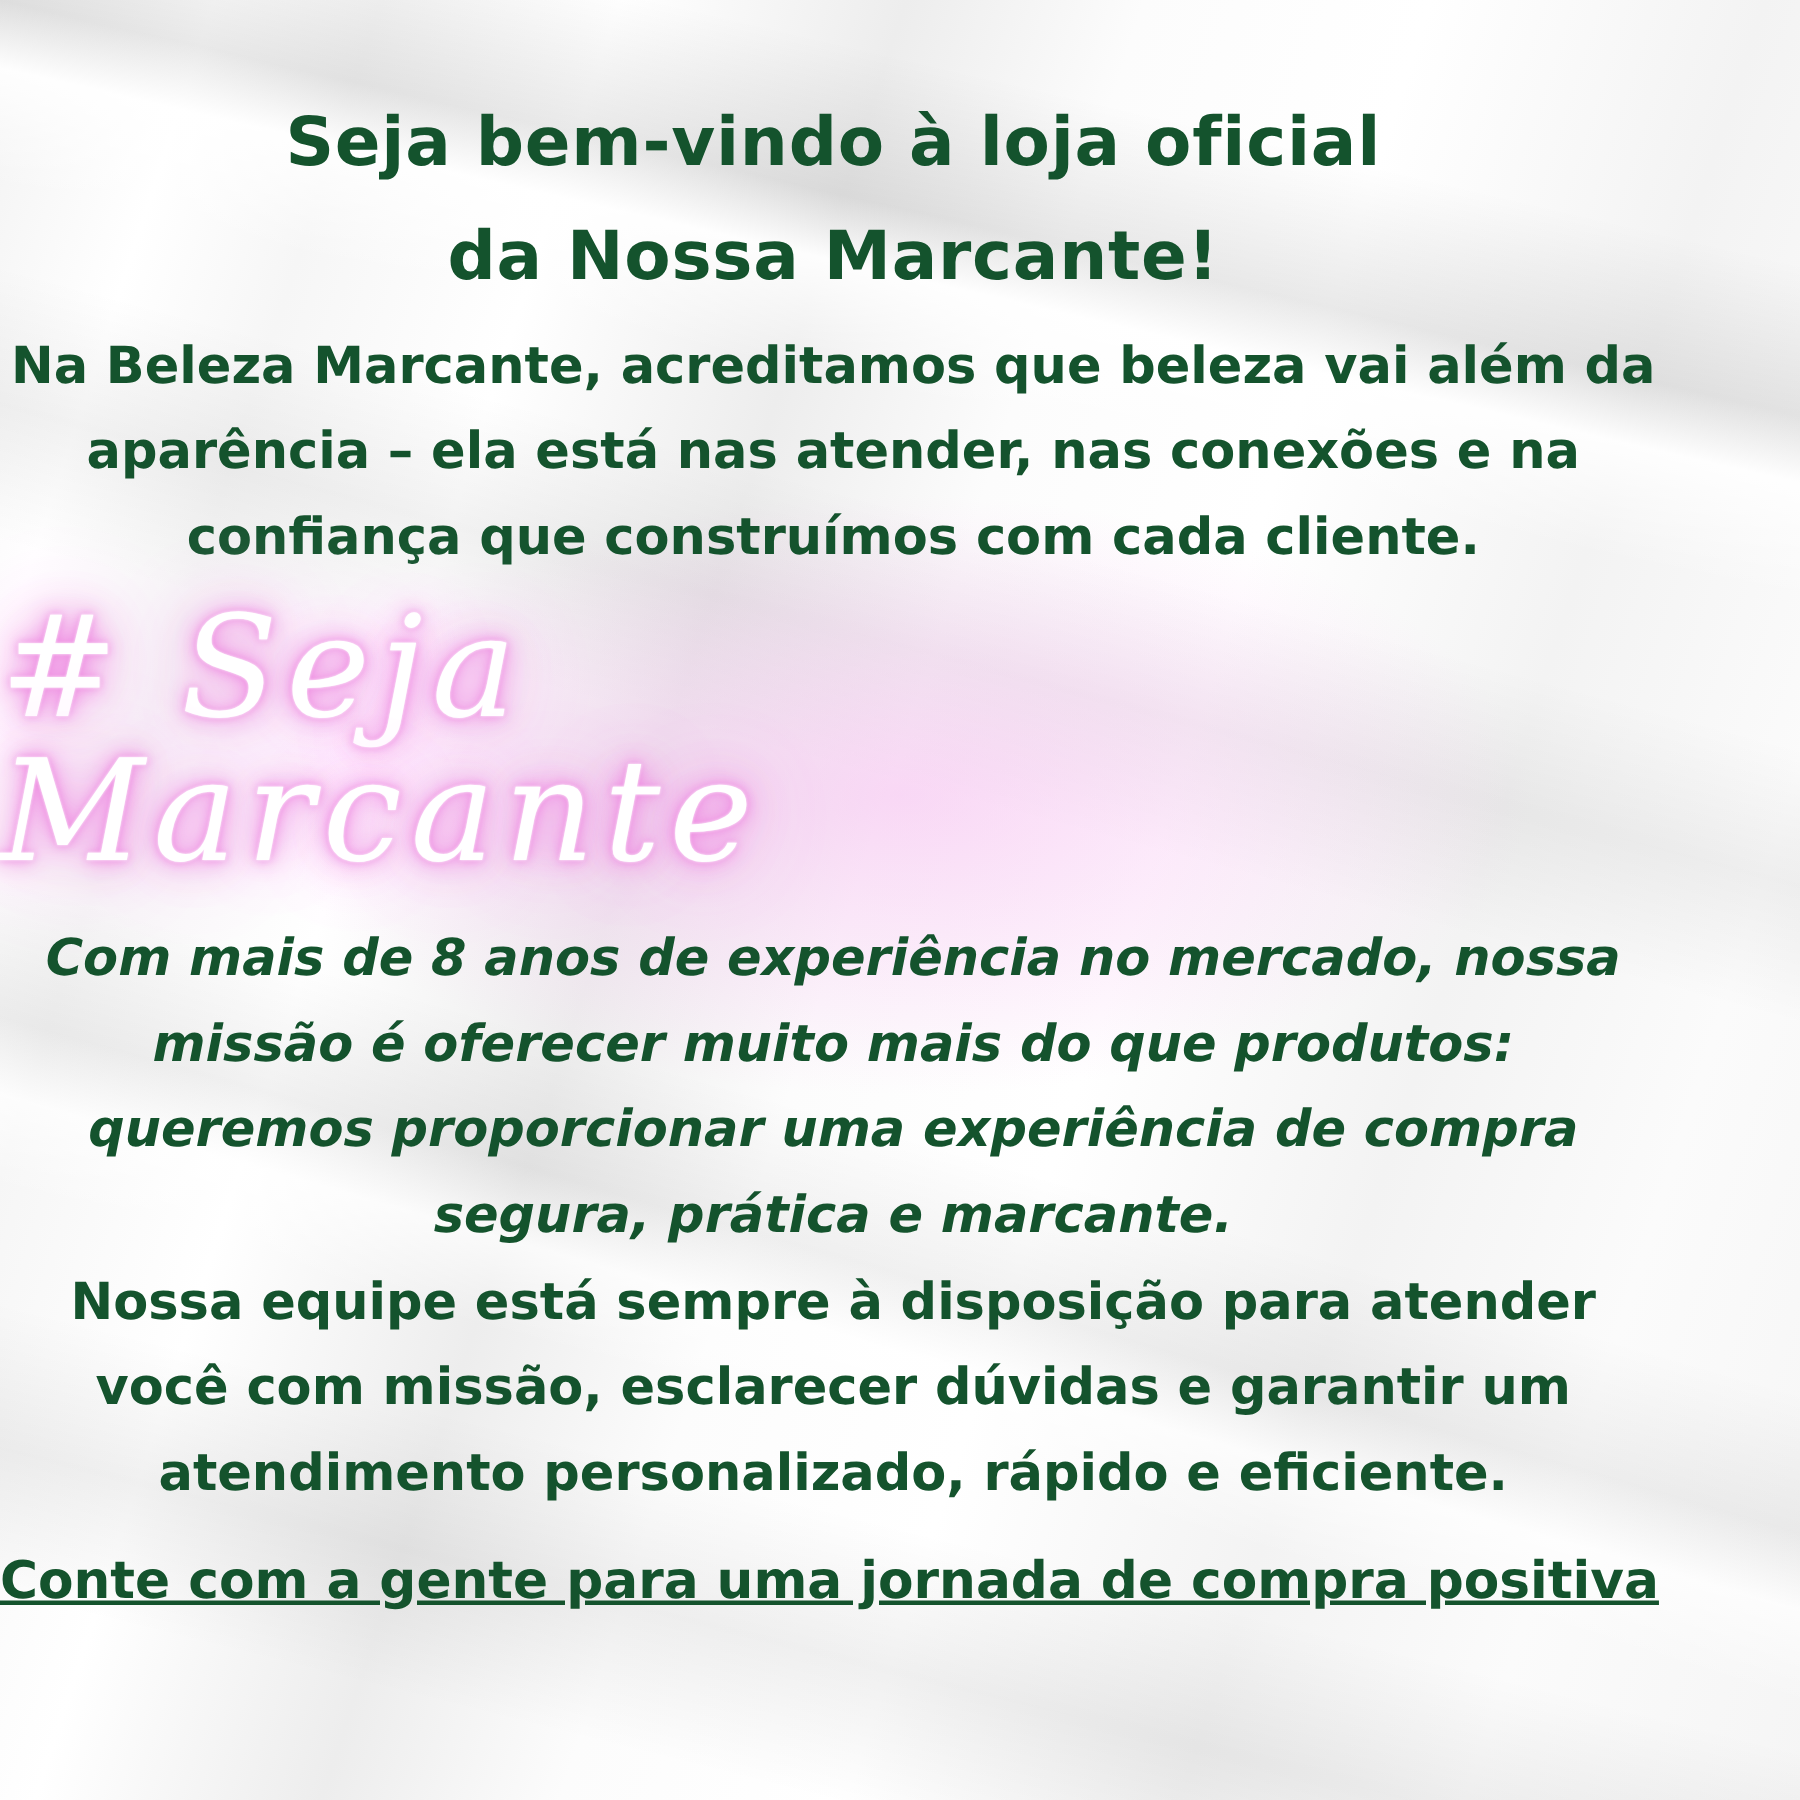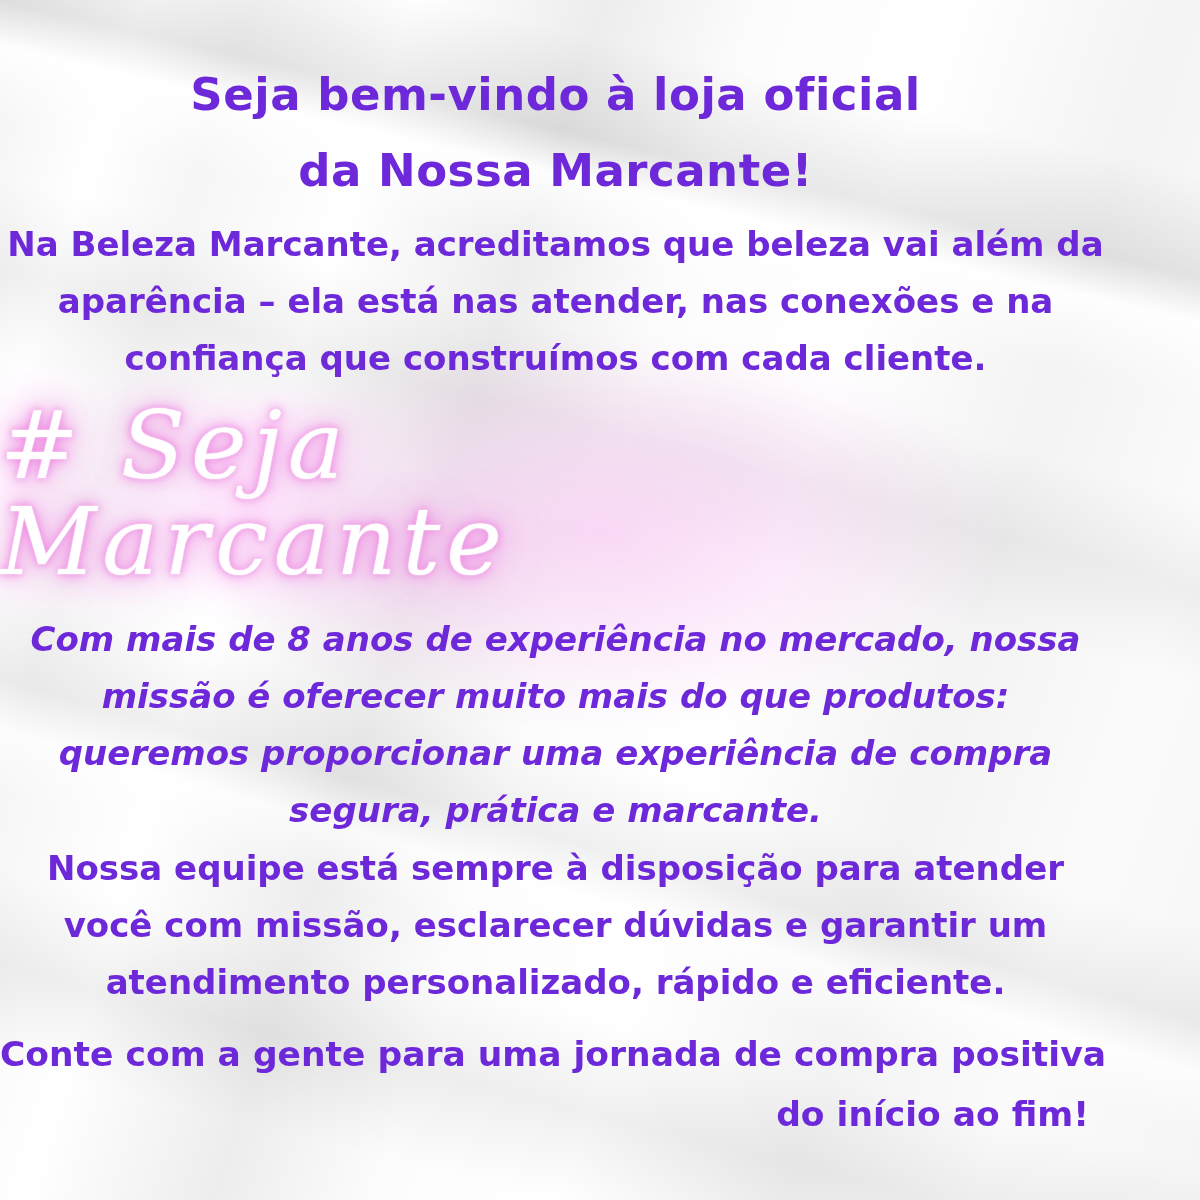--- a/index.html
+++ b/index.html
@@ -57,21 +57,21 @@
     width: 840px; height: 400px;
     background: radial-gradient(closest-side, rgba(243,160,234,0.40) 0%, rgba(246,185,240,0.25) 55%, rgba(246,185,240,0) 100%);
     pointer-events: none;
   }
 
   .text-block {
     position: absolute;
     left: 0;
     width: 1111px;
     box-sizing: border-box;
-    color: #6d28d9;
+    color: #14532d;
     font-weight: 700;
     text-align: center;
   }
   .line { white-space: nowrap; }
 
   .title-block {
     top: 57px;
     font-size: 45px;
     line-height: 76px;
     letter-spacing: 0.5px;
@@ -91,20 +91,21 @@
     top: 840px;
     font-size: 34px;
     line-height: 57px;
   }
   .closing-block {
     top: 1024px;
     font-size: 34.5px;
     line-height: 60px;
     text-align: right;
     padding-right: 22px;
+    text-decoration: underline;
   }
   .closing-block .line-first { text-align: center; padding-right: 0; }
 
   .neon-block {
     position: absolute;
     top: 398px;
     left: 0;
     width: 1200px;
     text-align: left;
     font-family: "DejaVu Serif", "Liberation Serif", serif;
@@ -159,16 +160,15 @@
   </div>
 
   <div class="text-block team-block">
     <div class="line">Nossa equipe está sempre à disposição para atender</div>
     <div class="line">você com missão, esclarecer dúvidas e garantir um</div>
     <div class="line">atendimento personalizado, rápido e eficiente.</div>
   </div>
 
   <div class="text-block closing-block">
     <div class="line line-first">Conte com a gente para uma jornada de compra positiva</div>
-    <div class="line">do início ao fim!</div>
   </div>
 
 </div>
 
 </body></html>

